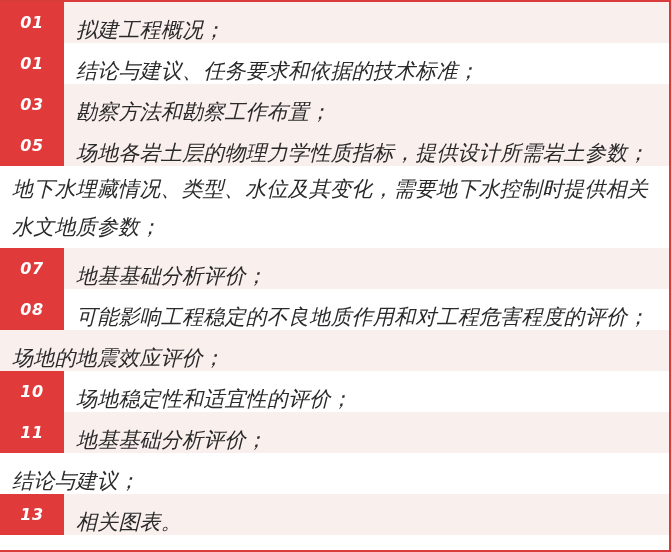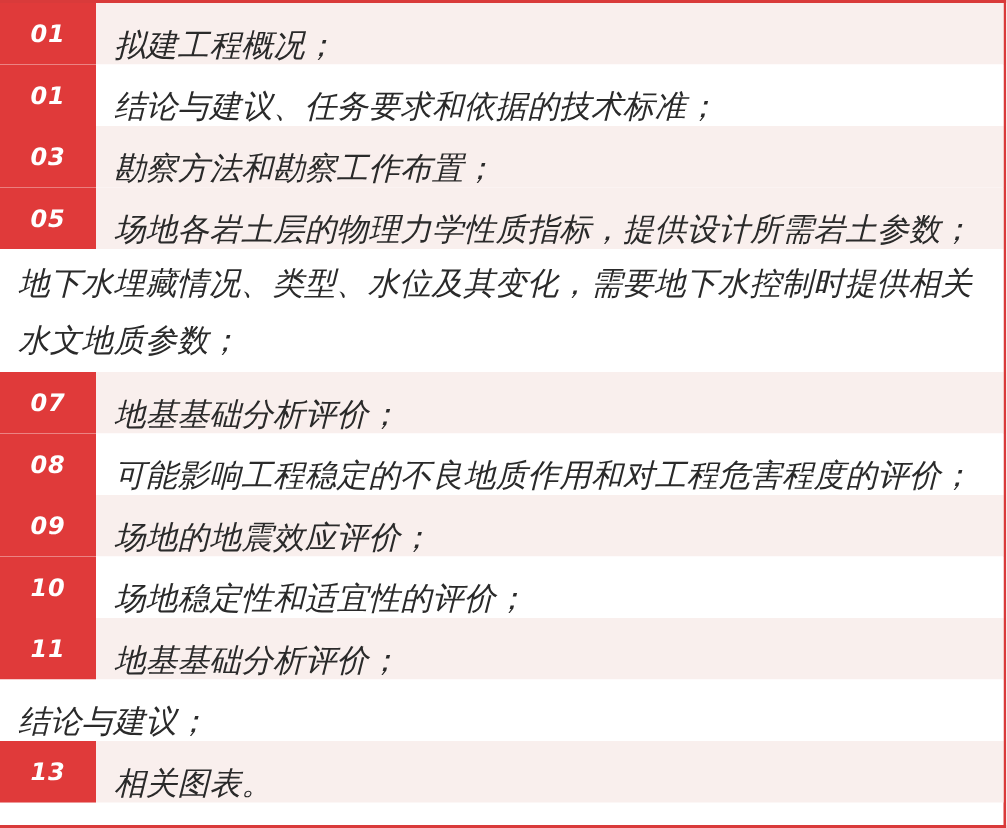--- a/index.html
+++ b/index.html
@@ -105,21 +105,20 @@
       </div>
       <div class="row alt-pink h1">
         <div class="row-num">07</div>
         <div class="row-text">地基基础分析评价；</div>
       </div>
       <div class="row alt-white h1">
         <div class="row-num">08</div>
         <div class="row-text">可能影响工程稳定的不良地质作用和对工程危害程度的评价；</div>
       </div>
       <div class="row alt-pink h1">
-        <div class="row-num">09</div>
         <div class="row-text">场地的地震效应评价；</div>
       </div>
       <div class="row alt-white h1">
         <div class="row-num">10</div>
         <div class="row-text">场地稳定性和适宜性的评价；</div>
       </div>
       <div class="row alt-pink h1">
         <div class="row-num">11</div>
         <div class="row-text">地基基础分析评价；</div>
       </div>

